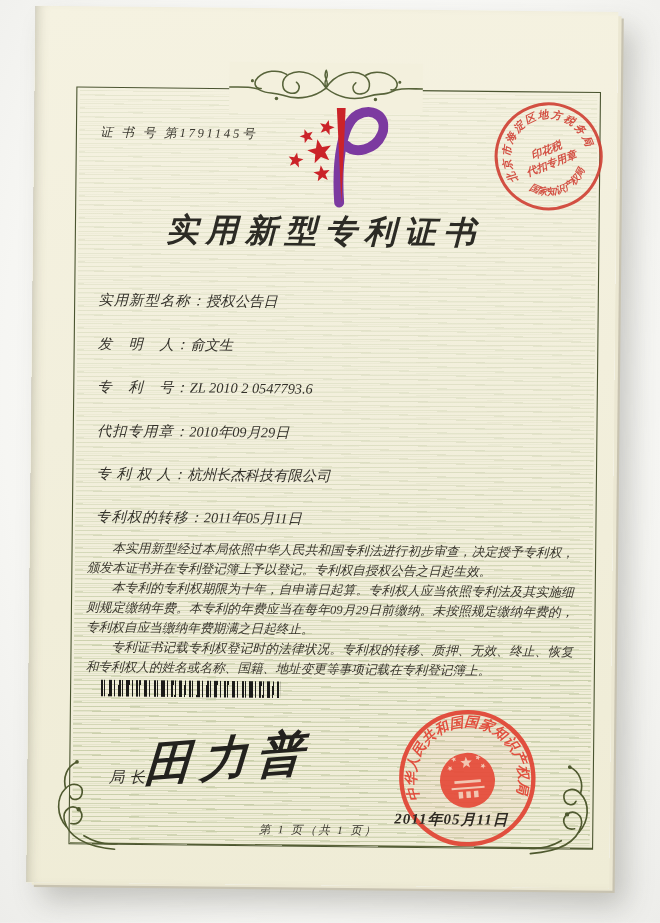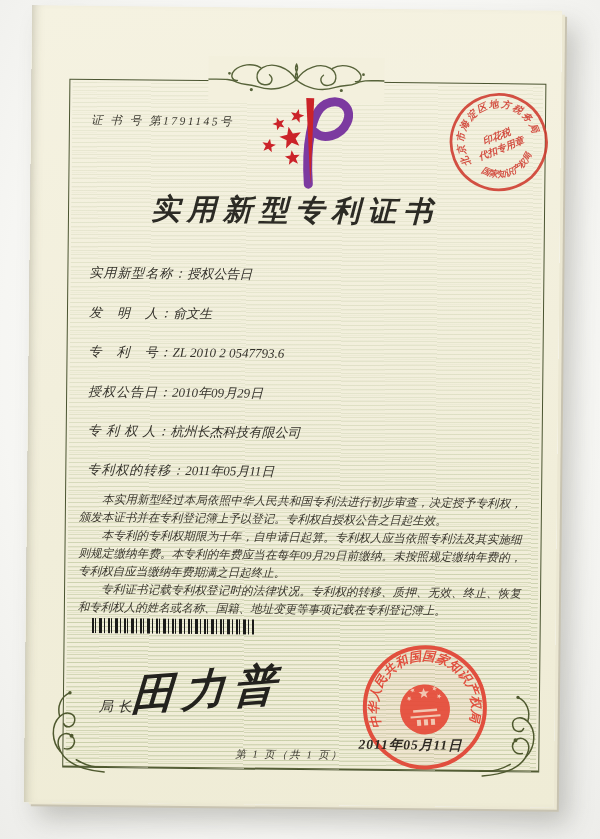--- a/index.html
+++ b/index.html
@@ -200,21 +200,21 @@
     <div class="field-row row-0">
       <span class="lbl">实用新型名称：</span><span>授权公告日</span>
     </div>
     <div class="field-row row-1">
       <span class="lbl">发　明　人：</span><span>俞文生</span>
     </div>
     <div class="field-row row-2">
       <span class="lbl">专　利　号：</span><span>ZL 2010 2 0547793.6</span>
     </div>
     <div class="field-row row-3">
-      <span class="lbl">授权公告日：</span><span>2010年09月29日</span>
+      <span class="lbl">代扣专用章：</span><span>2010年09月29日</span>
     </div>
     <div class="field-row row-4">
       <span class="lbl">专 利 权 人：</span><span>杭州长杰科技有限公司</span>
     </div>
     <div class="field-row row-5">
       <span class="lbl">专利权的转移：</span><span>2011年05月11日</span>
     </div>
 
     <div class="paras">
       <p>本实用新型经过本局依照中华人民共和国专利法进行初步审查，决定授予专利权，颁发本证书并在专利登记簿上予以登记。专利权自授权公告之日起生效。</p>

